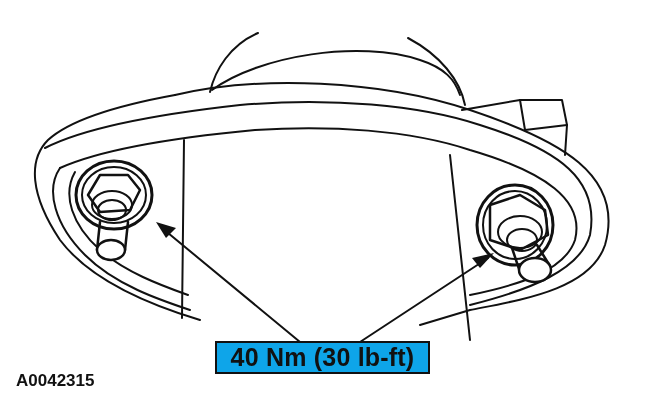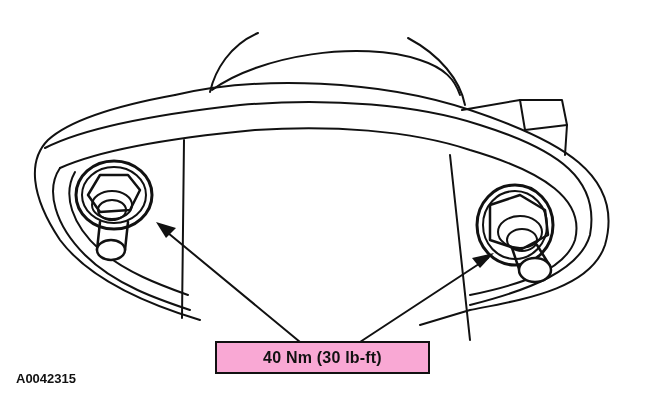--- a/index.html
+++ b/index.html
@@ -1,26 +1,26 @@
 <!DOCTYPE html>
 <html><head>
   <meta charset="utf-8">
   <style>
     html, body { margin: 0; padding: 0; background: #ffffff; }
     body { width: 650px; height: 415px; position: relative; overflow: hidden; font-family: "Liberation Sans", sans-serif; }
     #diagram { position: absolute; left: 0; top: 0; width: 650px; height: 415px; }
     .torque-label {
       position: absolute; left: 215px; top: 341px; width: 215px; height: 33px;
-      border: 2px solid #111; background: #f9a8d4; box-sizing: border-box;
-      font-family: "Liberation Sans", sans-serif; font-weight: bold; font-size: 16px;
+      border: 2px solid #111; background: #0ea5e9; box-sizing: border-box;
+      font-family: "Liberation Sans", sans-serif; font-weight: bold; font-size: 25px;
       color: #111; display: flex; align-items: center; justify-content: center; letter-spacing: 0.2px;
     }
     .fig-id {
       position: absolute; left: 16px; top: 371px;
-      font-family: "Liberation Sans", sans-serif; font-weight: bold; font-size: 13px; color: #111; text-align: center;
+      font-family: "Liberation Sans", sans-serif; font-weight: bold; font-size: 17px; color: #111; text-align: center;
     }
   </style>
 </head>
 <body>
 
 <svg id="diagram" viewBox="0 0 650 415" xmlns="http://www.w3.org/2000/svg">
   <g fill="none" stroke="#111" stroke-width="2" stroke-linecap="round" stroke-linejoin="round">
 
     <g>
       <path d="M258 33 C 230 45, 215 70, 210 92"></path>

